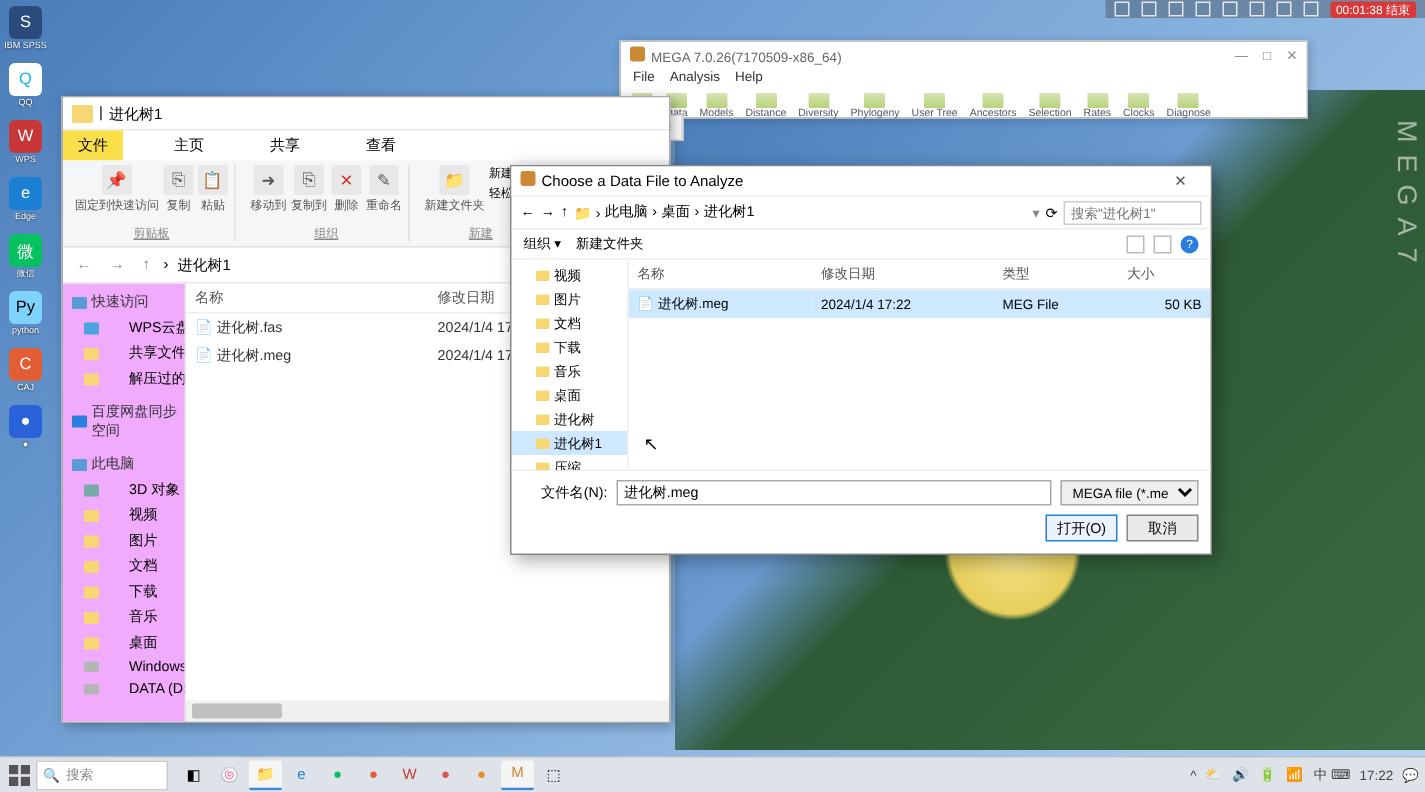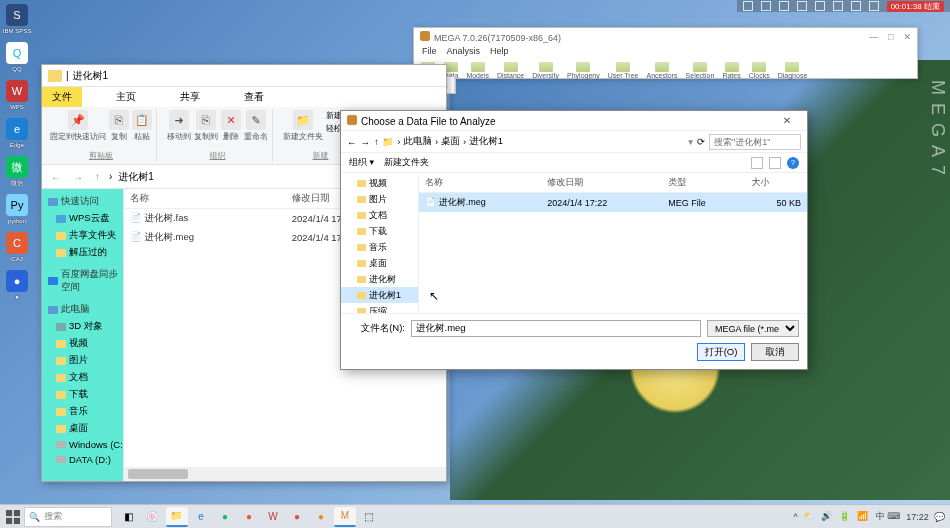--- a/index.html
+++ b/index.html
@@ -23,36 +23,36 @@
 .ex-ribbon-tabs .tab.act { background:#f9e04b; }
 .ex-ribbon { height:58px; background:#f5f6f7; border-bottom:1px solid #e0e0e0; display:flex; padding:3px 4px; gap:6px; }
 .rgrp { display:flex; flex-direction:column; align-items:center; justify-content:space-between; border-right:1px solid #e0e0e0; padding:0 4px; }
 .rgrp .ricons { display:flex; gap:3px; }
 .ric { display:flex; flex-direction:column; align-items:center; gap:1px; font-size:8px; color:#555; }
 .ric .rbox{ width:20px; height:20px; background:#e8e8e8; border-radius:2px; display:flex; align-items:center; justify-content:center; font-size:11px;}
 .rgrp .glbl { font-size:8px; color:#888;text-decoration:underline; }
 .ex-addr { height:24px; display:flex; align-items:center; padding:0 6px; gap:6px; border-bottom:1px solid #e5e5e5; font-size:10px; }
 .ex-addr .arrow { color:#888; padding:0 3px; }
 .ex-body { flex:1; display:flex; overflow:hidden; }
-.ex-nav { width:82px; background:#5eead4; border-right:1px solid #e5e5e5; overflow-y:auto; font-size:9.5px; padding:3px 0; }
-.ex-nav .nitem { padding:2px 4px 2px 14px; display:flex; align-items:center; gap:3px; cursor:pointer; white-space:nowrap; overflow:hidden; }
+.ex-nav { width:82px; background:#f0abfc; border-right:1px solid #e5e5e5; overflow-y:auto; font-size:9.5px; padding:3px 0; }
+.ex-nav .nitem { padding:2px 4px 2px 14px; display:flex; align-items:center; gap:20px; cursor:pointer; white-space:nowrap; overflow:hidden; }
 .ex-nav .nhdr { padding:3px 4px 2px 6px; display:flex; align-items:center; gap:3px; font-size:9.5px; color:#333; }
 .ex-nav .nico { width:10px; height:8px; background:#f7d774; display:inline-block; border-radius:1px; flex-shrink:0; }
 .ex-nav .nico.drive { background:#b5b5b5; width:10px; height:7px;}
 .ex-nav .nico.pc { background:#5b9bd5;}
 .ex-list { flex:1; background:#fff; overflow:auto; position:relative; }
 .ex-list table { width:100%; border-collapse:collapse; font-size:9.5px; }
 .ex-list th { text-align:left; padding:3px 6px; font-weight:normal; color:#555; border-bottom:1px solid #eee;}
 .ex-list td { padding:3px 6px; color:#333; }
 .ex-status { height:18px; border-top:1px solid #e5e5e5; font-size:9px; color:#666; padding:2px 6px; display:flex; align-items:center; justify-content:space-between; }
 .hscroll { height:14px; background:#f0f0f0; display:flex; align-items:center; }
 .hthumb { height:10px; background:#c0c0c0; width:60px; margin-left:4px; border-radius:2px;}
 
 
-.mega { position:absolute; left:413px; top:27px; width:505px; height:52px; background:#fff; border:1px solid #bfbfbf; box-shadow:1px 1px 6px rgba(0,0,0,0.2); }
+.mega { position:absolute; left:413px; top:27px; width:459px; height:52px; background:#fff; border:1px solid #bfbfbf; box-shadow:1px 1px 6px rgba(0,0,0,0.2); }
 .mega-title { height:18px; display:flex; align-items:center; padding:0 6px; font-size:9px; color:#666; justify-content:space-between; }
 .mega-title .wctl { display:flex; gap:10px; color:#888; font-size:9px;}
 .mega-menu { height:14px; display:flex; gap:10px; padding:0 8px; font-size:9px; color:#333;}
 .mega-tool { height:26px; display:flex; padding:2px 6px; gap:8px;}
 .mtb { display:flex; flex-direction:column; align-items:center; font-size:7px; color:#556; }
 .mtb .mtico{ width:14px; height:10px; background:linear-gradient(#d6e4b4,#b9d17b); border-radius:1px;}
 .mega-side { position:absolute; right:2px; top:80px; writing-mode:vertical-rl; font-size:18px; letter-spacing:8px; color:rgba(255,255,255,0.55); font-weight:300; }
 .mega-sub { position:absolute; left:416px; top:76px; width:40px; height:18px; background:#fff; border:1px solid #c8c8c8; display:flex;}
 .mega-sub .msbtn{flex:1; display:flex; align-items:center; justify-content:center; font-size:10px; border-right:1px solid #ddd;}
 

